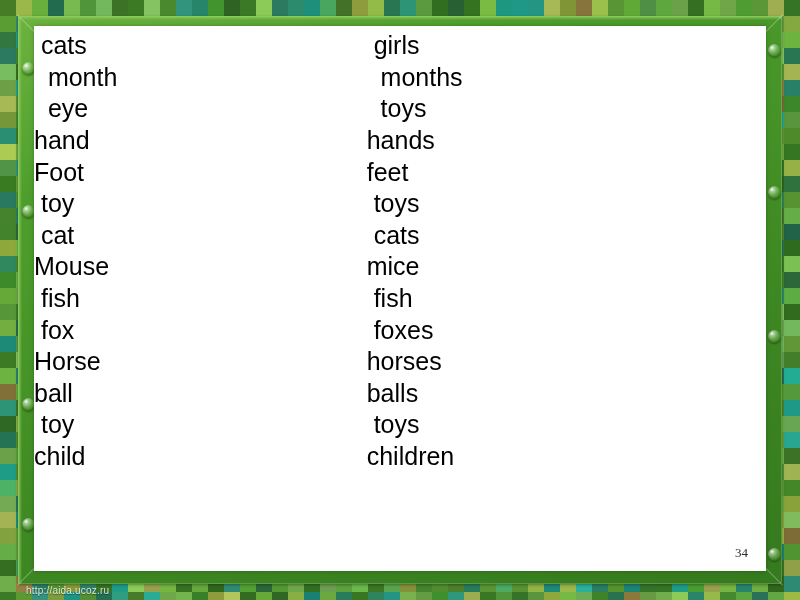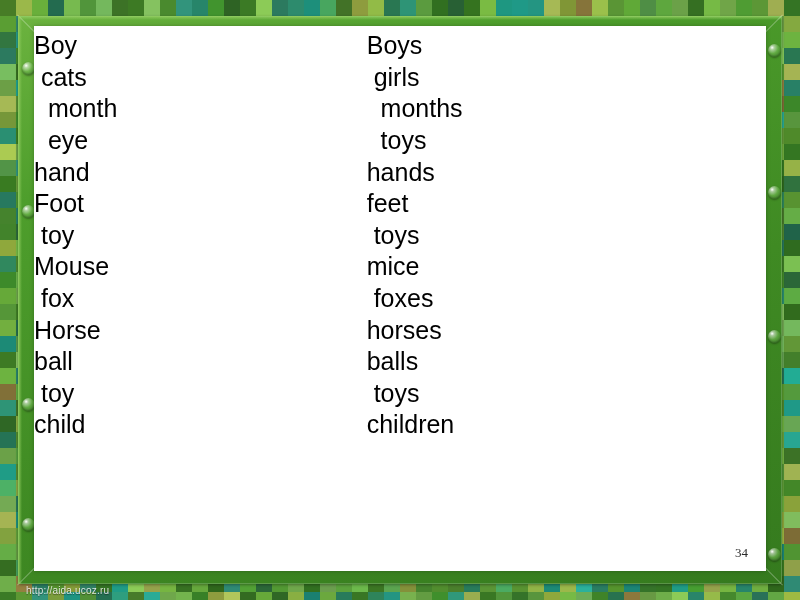--- a/index.html
+++ b/index.html
@@ -2066,24 +2066,20 @@
   <span class="droplet" style="left:22px;  top:518px;"></span>
   <span class="droplet" style="left:768px; top:44px;"></span>
   <span class="droplet" style="left:768px; top:186px;"></span>
   <span class="droplet" style="left:768px; top:330px;"></span>
   <span class="droplet" style="left:768px; top:548px;"></span>
 
   <div id="content-panel">
     <table id="word-table">
       <tbody id="word-table-body">
           <tr>
-            <td class="col-singular">Boy</td>
-            <td class="col-plural">Boys</td>
-          </tr>
-          <tr>
             <td class="col-singular"> cats</td>
             <td class="col-plural"> girls</td>
           </tr>
           <tr>
             <td class="col-singular">  month</td>
             <td class="col-plural">  months</td>
           </tr>
           <tr>
             <td class="col-singular">  eye</td>
             <td class="col-plural">  toys</td>
@@ -2094,22 +2090,30 @@
           </tr>
           <tr>
             <td class="col-singular">Foot</td>
             <td class="col-plural">feet</td>
           </tr>
           <tr>
             <td class="col-singular"> toy</td>
             <td class="col-plural"> toys</td>
           </tr>
           <tr>
+            <td class="col-singular"> cat</td>
+            <td class="col-plural"> cats</td>
+          </tr>
+          <tr>
             <td class="col-singular">Mouse</td>
             <td class="col-plural">mice</td>
+          </tr>
+          <tr>
+            <td class="col-singular"> fish</td>
+            <td class="col-plural"> fish</td>
           </tr>
           <tr>
             <td class="col-singular"> fox</td>
             <td class="col-plural"> foxes</td>
           </tr>
           <tr>
             <td class="col-singular">Horse</td>
             <td class="col-plural">horses</td>
           </tr>
           <tr>

